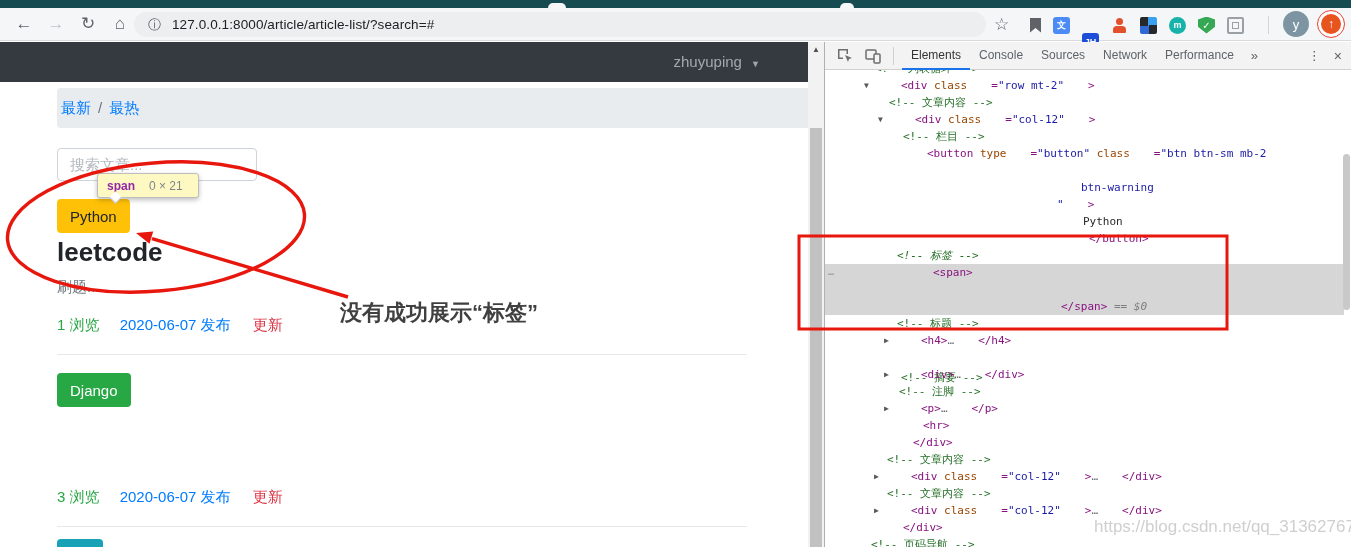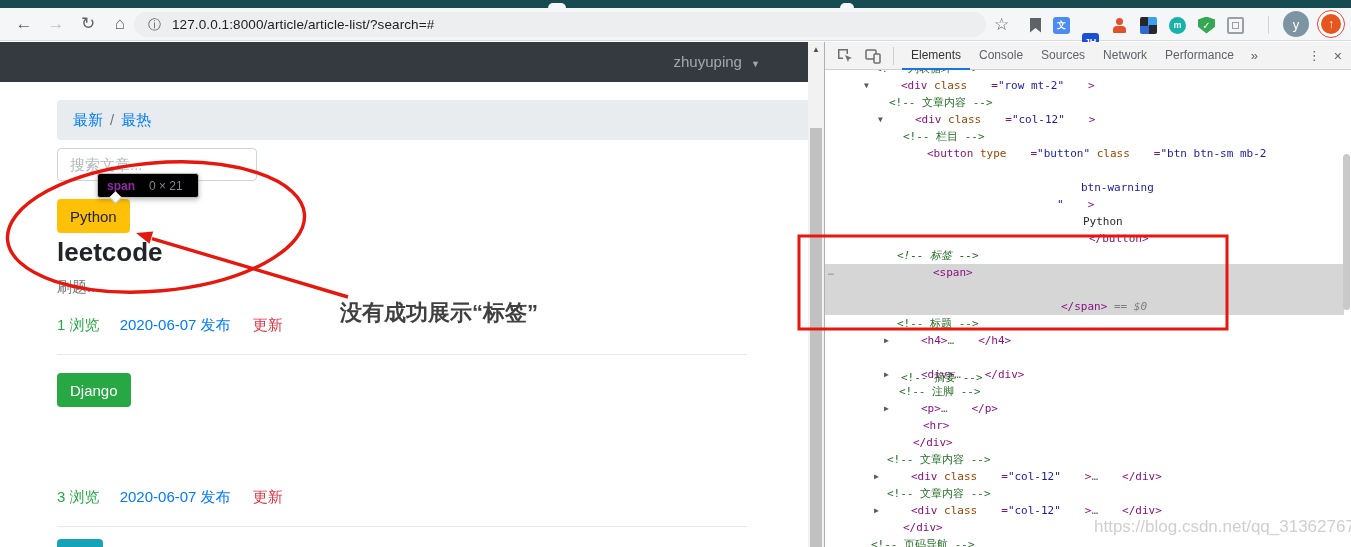--- a/index.html
+++ b/index.html
@@ -30,26 +30,26 @@
   .tb-sep { position:absolute; left:1268px; top:8px; width:1px; height:18px; background:#d3d6d9; }
   .avatar { position:absolute; left:1283px; top:3px; width:26px; height:26px; border-radius:50%; background:#7d95a3; color:#fff; font-size:13px; display:flex; align-items:center; justify-content:center; }
   .orangebtn { position:absolute; left:1317px; top:2px; width:28px; height:28px; border-radius:50%; background:#fff; border:1.5px solid #e84133; display:flex; align-items:center; justify-content:center; }
   .orangebtn .disc { width:20px; height:20px; border-radius:50%; background:#e8541d; color:#fff; font-size:12px; line-height:20px; text-align:center; font-weight:bold; }
 
   
   .page { position:absolute; left:0; top:42px; width:808px; height:505px; background:#fff; overflow:hidden; }
   .site-nav { position:absolute; left:0; top:0; width:808px; height:40px; background:#343a40; }
   .site-user { position:absolute; right:48px; top:0; height:40px; line-height:40px; color:rgba(255,255,255,.55); font-size:15px; cursor:pointer; }
   .site-user .caret { font-size:9px; margin-left:5px; }
-  .crumb-box { position:absolute; left:57px; top:58px; width:832px; height:40px; background:#e9ecef; border-radius:4px; line-height:40px; padding-left:16px; font-size:15px; }
+  .crumb-box { position:absolute; left:57px; top:46px; width:832px; height:40px; background:#e9ecef; border-radius:4px; line-height:40px; padding-left:4px; font-size:15px; }
   .crumb-box a { color:#007bff; text-decoration:none; }
   .crumb-sep { color:#6c757d; margin:0 7px; }
   .search-input { position:absolute; left:57px; top:106px; width:200px; height:33px; border:1px solid #ced4da; border-radius:4px; background:#fff; font-size:15px; padding:0 12px; color:#495057; font-family:inherit; }
   .search-input::placeholder { color:#b3b9bf; }
-  .el-tooltip { position:absolute; left:97px; top:131px; width:102px; height:25px; background:#000000; border:1px solid #bdbdbd; border-radius:3px; box-shadow:0 2px 5px rgba(0,0,0,.25); display:flex; align-items:center; z-index:5; }
+  .el-tooltip { position:absolute; left:97px; top:131px; width:102px; height:25px; background:#fef9c3; border:1px solid #bdbdbd; border-radius:3px; box-shadow:0 2px 5px rgba(0,0,0,.25); display:flex; align-items:center; z-index:5; }
   .el-tooltip .tag { color:#9327a8; font-weight:bold; font-size:12px; margin-left:9px; }
   .el-tooltip .dims { color:#80868b; font-size:12px; margin-left:14px; }
   .el-tooltip .ptr { position:absolute; left:13px; bottom:-5px; width:9px; height:9px; background:#fff; border-right:1px solid #bdbdbd; border-bottom:1px solid #bdbdbd; transform:rotate(45deg); }
   .tagbtn { position:absolute; left:57px; height:34px; border:none; border-radius:4px; font-size:15px; padding:0 13px; font-family:inherit; cursor:pointer; }
   .btn-warning { background:#ffc107; color:#212529; }
   .btn-success { background:#28a745; color:#fff; }
   .art-title { position:absolute; left:57px; font-size:26px; font-weight:700; color:#212529; }
   .art-excerpt { position:absolute; left:57px; font-size:15px; color:#6f777e; }
   .art-meta { position:absolute; left:57px; font-size:15px; }
   .meta-views { color:#28a745; }

